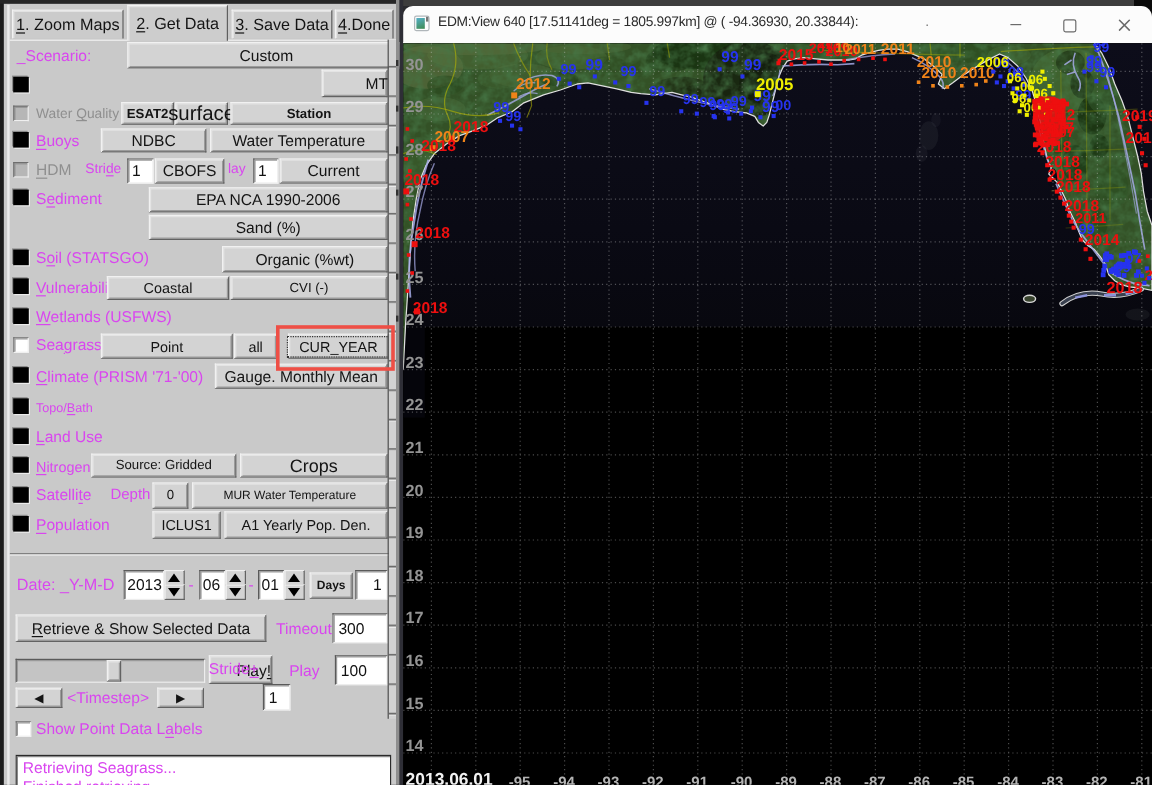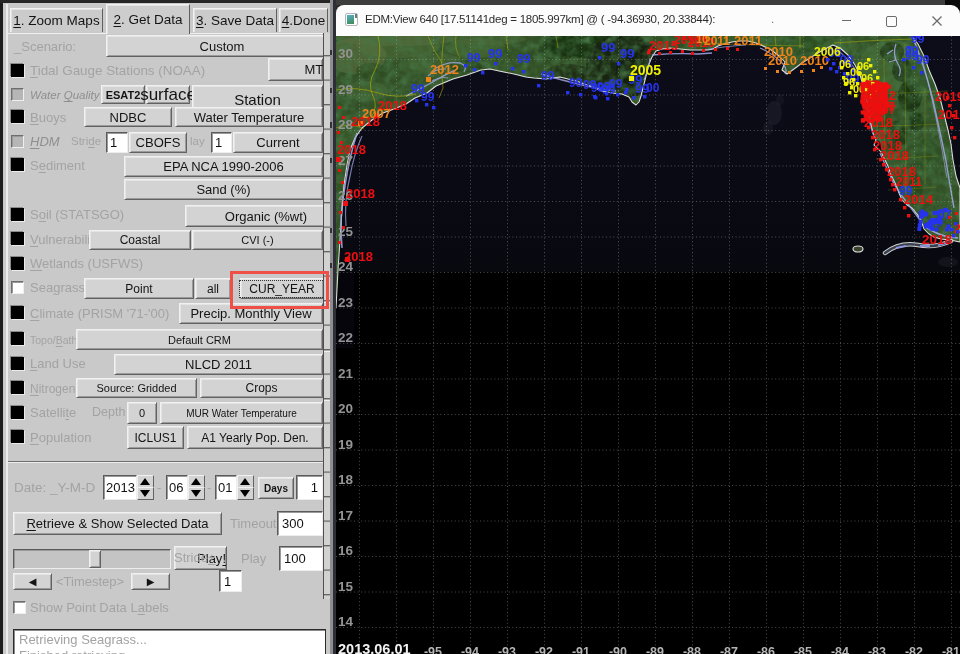--- a/index.html
+++ b/index.html
@@ -1,20 +1,20 @@
 <!DOCTYPE html>
 <html><head>
 <meta charset="utf-8">
 <style>
 html,body{margin:0;padding:0;width:960px;height:654px;overflow:hidden;background:#222;
 font-family:"Liberation Sans",sans-serif;}
 #stage{position:absolute;left:0;top:0;width:960px;height:654px;}
 #panel{position:absolute;left:0;top:0;width:330px;height:654px;}
-.lbl{position:absolute;font-size:13px;color:#a3a3a3;white-space:nowrap;}
-.dis{color:#8f8f8f;font-style:italic;}
+.lbl{position:absolute;font-size:13px;color:#d946ef;white-space:nowrap;}
+.dis{color:#8f8f8f;}
 .btn{position:absolute;background:#d3d3d3;color:#141414;font-size:13px;text-align:center;
 border-top:1px solid #f1f1f1;border-left:1px solid #f1f1f1;
 border-right:1px solid #626262;border-bottom:1px solid #626262;
 box-shadow:inset 1px 1px 0 #e4e4e4, inset -1px -1px 0 #9b9b9b;
 display:flex;align-items:center;justify-content:center;white-space:nowrap;box-sizing:border-box;}
 .ent{position:absolute;background:#fff;color:#111;font-size:13px;
 border-top:1px solid #5a5a5a;border-left:1px solid #5a5a5a;
 border-right:1px solid #ededed;border-bottom:1px solid #ededed;
 box-shadow:inset 1px 1px 0 #9a9a9a;
 display:flex;align-items:center;box-sizing:border-box;}
@@ -49,72 +49,69 @@
   <div style="position:absolute;left:3px;top:3px;width:327px;height:651px;background:#c9c9c9;"></div>
   <div class="tab" style="left:10px;top:8px;width:93px;height:24px;"><u>1</u>.&nbsp;Zoom Maps</div>
   <div class="tab" style="left:106px;top:4px;width:84px;height:30px;background:#cdcdcd;"><u>2</u>.&nbsp;Get Data</div>
   <div class="tab" style="left:193px;top:8px;width:84px;height:24px;"><u>3</u>.&nbsp;Save Data</div>
   <div class="tab" style="left:279px;top:8px;width:49px;height:24px;"><u>4</u>.Done</div>
   <div style="position:absolute;left:8px;top:33px;width:98px;height:1px;background:#f0f0f0;"></div>
   <div style="position:absolute;left:190px;top:33px;width:140px;height:1px;background:#f0f0f0;"></div>
   <div class="lbl" style="left:14px;top:39px;">_Scenario:</div>
   <div class="btn" style="left:106px;top:35px;width:232px;height:22px;">Custom</div>
   <div class="cb cbk" style="left:11px;top:64px;"></div>
-  <div class="lbl" style="left:30px;top:63px;font-size:13.4px;"><u>T</u>idal Gauge Stations (NOAA)</div>
   <div class="btn" style="left:268px;top:58px;width:55px;height:23px;padding-left:44px;">MTL</div>
   <div class="cb cbd" style="left:11px;top:88px;"></div>
   <div class="lbl dis" style="left:30px;top:89px;font-size:11.5px;">Water <u>Q</u>uality</div>
   <div class="btn" style="left:101px;top:85px;width:44px;height:19px;font-size:11px;font-weight:bold;">ESAT2</div>
   <div class="btn" style="left:146px;top:85px;width:44px;height:19px;font-size:17px;">surface</div>
-  <div class="btn" style="left:192px;top:85px;width:131px;height:29px;font-size:15px;">Station</div>
+  <div class="btn" style="left:192px;top:85px;width:131px;height:19px;font-size:11px;font-weight:bold;">Station</div>
   <div class="cb cbk" style="left:11px;top:110px;"></div>
   <div class="lbl" style="left:30px;top:110px;"><u>B</u>uoys</div>
   <div class="btn" style="left:84px;top:107px;width:88px;height:20px;">NDBC</div>
   <div class="btn" style="left:175px;top:107px;width:148px;height:20px;">Water Temperature</div>
   <div class="cb cbd" style="left:11px;top:135px;"></div>
   <div class="lbl dis" style="left:30px;top:134px;"><u>H</u>DM</div>
   <div class="lbl" style="left:71px;top:135px;font-size:11.5px;">Stri<u>d</u>e</div>
   <div class="ent" style="left:106px;top:132px;width:22px;height:21px;padding-left:3px;">1</div>
   <div class="btn" style="left:129px;top:132px;width:58px;height:21px;">CBOFS</div>
   <div class="lbl" style="left:190px;top:135px;font-size:11.5px;">lay</div>
   <div class="ent" style="left:211px;top:132px;width:21px;height:21px;padding-left:3px;">1</div>
   <div class="btn" style="left:233px;top:132px;width:90px;height:21px;">Current</div>
   <div class="cb cbk" style="left:11px;top:158px;"></div>
   <div class="lbl" style="left:30px;top:158px;">S<u>e</u>diment</div>
   <div class="btn" style="left:124px;top:156px;width:199px;height:21px;">EPA NCA 1990-2006</div>
   <div class="btn" style="left:124px;top:179px;width:199px;height:21px;text-align:right;">Sand (%)</div>
   <div class="cb cbk" style="left:11px;top:208px;"></div>
   <div class="lbl" style="left:30px;top:207px;">S<u>o</u>il (STATSGO)</div>
-  <div class="btn" style="left:185px;top:205px;width:162px;height:22px;">Organic (%wt)</div>
+  <div class="btn" style="left:185px;top:205px;width:138px;height:22px;">Organic (%wt)</div>
   <div class="cb cbk" style="left:11px;top:232px;"></div>
   <div class="lbl" style="left:30px;top:232px;"><u>V</u>ulnerability</div>
   <div class="btn" style="left:89px;top:230px;width:102px;height:20px;font-size:12px;">Coastal</div>
   <div class="btn" style="left:192px;top:230px;width:131px;height:20px;font-size:11px;">CVI (-)</div>
   <div class="cb cbk" style="left:11px;top:257px;"></div>
   <div class="lbl" style="left:30px;top:256px;"><u>W</u>etlands (USFWS)</div>
   <div class="cb cbu" style="left:11px;top:281px;"></div>
   <div class="lbl" style="left:30px;top:280px;">Sea<u>g</u>rass</div>
   <div class="btn" style="left:84px;top:278px;width:110px;height:21px;font-size:12px;">Point</div>
   <div class="btn" style="left:195px;top:278px;width:36px;height:21px;font-size:12px;">all</div>
   <div class="btn" style="left:240px;top:278px;width:84px;height:21px;font-size:12px;">
         <span style="border:1px dotted #333;padding:1px 9px;">CUR_YEAR</span>
       </div>
   <div class="cb cbk" style="left:11px;top:306px;"></div>
   <div class="lbl" style="left:30px;top:306px;"><u>C</u>limate (PRISM '71-'00)</div>
-  <div class="btn" style="left:179px;top:303px;width:144px;height:21px;">Precip. Monthly View</div>
+  <div class="btn" style="left:179px;top:303px;width:144px;height:21px;">Gauge. Monthly Mean</div>
   <div class="cb cbk" style="left:11px;top:332px;"></div>
   <div class="lbl" style="left:30px;top:334px;font-size:10.5px;">Topo/<u>B</u>ath</div>
-  <div class="btn" style="left:76px;top:329px;width:247px;height:21px;font-size:11px;">Default CRM</div>
   <div class="cb cbk" style="left:11px;top:357px;"></div>
   <div class="lbl" style="left:30px;top:356px;"><u>L</u>and Use</div>
-  <div class="btn" style="left:114px;top:354px;width:209px;height:21px;">NLCD 2011</div>
   <div class="cb cbk" style="left:11px;top:381px;"></div>
   <div class="lbl" style="left:30px;top:382px;font-size:12px;"><u>N</u>itrogen</div>
   <div class="btn" style="left:76px;top:378px;width:121px;height:20px;font-size:11px;">Source: Gridded</div>
-  <div class="btn" style="left:200px;top:378px;width:123px;height:20px;font-size:12px;">Crops</div>
+  <div class="btn" style="left:200px;top:378px;width:123px;height:20px;font-size:15px;">Crops</div>
   <div class="cb cbk" style="left:11px;top:406px;"></div>
   <div class="lbl" style="left:30px;top:405px;">Satelli<u>t</u>e</div>
   <div class="lbl" style="left:92px;top:405px;font-size:12.5px;">Depth</div>
   <div class="btn" style="left:127px;top:402px;width:30px;height:22px;font-size:11px;">0</div>
   <div class="btn" style="left:160px;top:402px;width:163px;height:22px;font-size:10px;">MUR Water Temperature</div>
   <div class="cb cbk" style="left:11px;top:430px;"></div>
   <div class="lbl" style="left:30px;top:430px;"><u>P</u>opulation</div>
   <div class="btn" style="left:127px;top:426px;width:57px;height:23px;font-size:12px;">ICLUS1</div>
   <div class="btn" style="left:187px;top:426px;width:136px;height:23px;font-size:12px;">A1 Yearly Pop. Den.</div>
   <div style="position:absolute;left:8px;top:461px;width:318px;height:1px;background:#6e6e6e;"></div>

